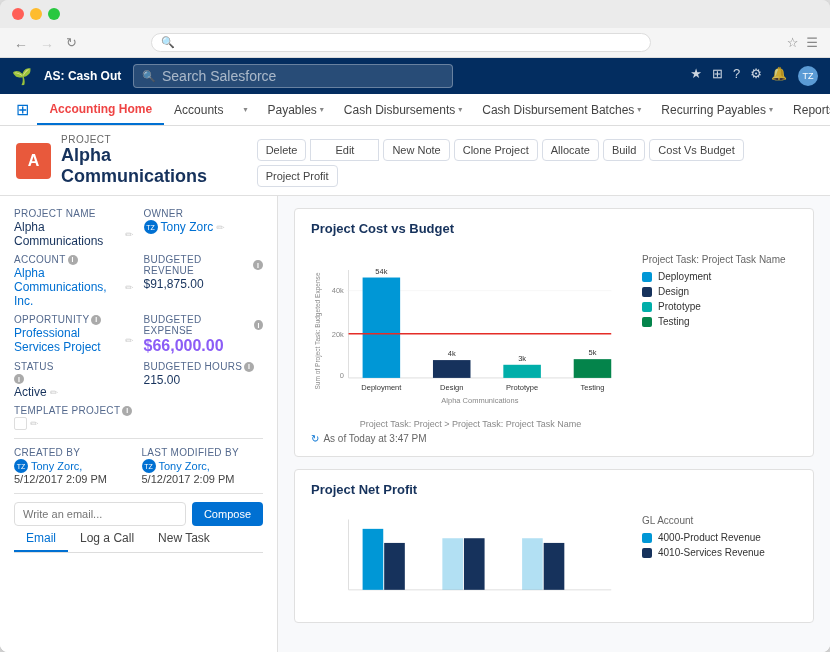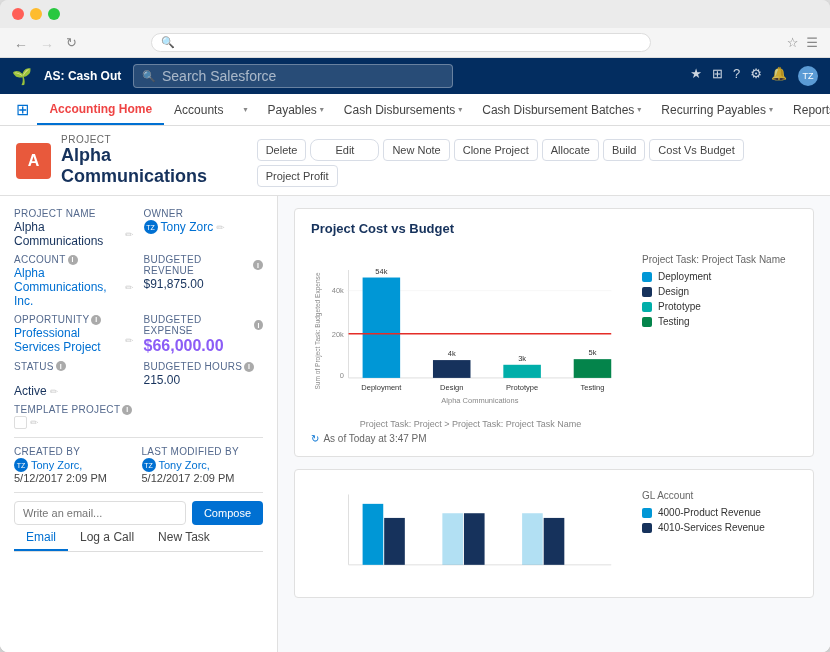--- a/index.html
+++ b/index.html
@@ -86,21 +86,21 @@
     <div style="background:white;padding:8px 16px 0;border-bottom:1px solid #e0e0e0;display:flex;align-items:flex-end;justify-content:space-between;">
       <div style="display:flex;align-items:center;gap:10px;padding-bottom:8px;">
         <div style="width:36px;height:36px;background:#e8593c;border-radius:4px;display:flex;align-items:center;justify-content:center;color:white;font-size:16px;font-weight:bold;">A</div>
         <div>
           <div style="font-size:10px;color:#666;text-transform:uppercase;letter-spacing:0.5px;">PROJECT</div>
           <div style="font-size:18px;font-weight:600;color:#16325c;">Alpha Communications</div>
         </div>
       </div>
       <div style="display:flex;gap:4px;padding-bottom:8px;flex-wrap:wrap;">
         <button style="padding:4px 8px;font-size:11px;border:1px solid #d8dde6;border-radius:4px;background:white;cursor:pointer;color:#444;">Delete</button>
-        <button style="padding:4px 24px;font-size:11px;border:1px solid #d8dde6;border-radius:8px;background:white;cursor:pointer;color:#444;">Edit</button>
+        <button style="padding:4px 24px;font-size:11px;border:1px solid #d8dde6;border-radius:0;background:white;cursor:pointer;color:#444;">Edit</button>
         <button style="padding:4px 8px;font-size:11px;border:1px solid #d8dde6;border-radius:4px;background:white;cursor:pointer;color:#444;">New Note</button>
         <button style="padding:4px 8px;font-size:11px;border:1px solid #d8dde6;border-radius:4px;background:white;cursor:pointer;color:#444;">Clone Project</button>
         <button style="padding:4px 8px;font-size:11px;border:1px solid #d8dde6;border-radius:4px;background:white;cursor:pointer;color:#444;">Allocate</button>
         <button style="padding:4px 8px;font-size:11px;border:1px solid #d8dde6;border-radius:4px;background:white;cursor:pointer;color:#444;">Build</button>
         <button style="padding:4px 8px;font-size:11px;border:1px solid #d8dde6;border-radius:4px;background:white;cursor:pointer;color:#444;">Cost Vs Budget</button>
         <button style="padding:4px 8px;font-size:11px;border:1px solid #d8dde6;border-radius:4px;background:white;cursor:pointer;color:#444;">Project Profit</button>
       </div>
     </div>
 
     <div style="display:flex;height:calc(652px - 28px - 30px - 36px - 32px - 52px);overflow:hidden;">
@@ -156,21 +156,21 @@
           </div>
           <div>
             <div style="font-size:10px;color:#54698d;text-transform:uppercase;letter-spacing:0.3px;margin-bottom:1px;display:flex;align-items:center;gap:16px;">
               <span>Budgeted Expense</span>
               <span style="background:#aaa;border-radius:50%;width:10px;height:10px;display:inline-flex;align-items:center;justify-content:center;color:white;font-size:7px;font-weight:bold;">i</span>
             </div>
             <div style="font-size:16px;color:#8b5cf6;font-weight:bold;">$66,000.00</div>
           </div>
 
           <div>
-            <div style="font-size:10px;color:#54698d;text-transform:uppercase;letter-spacing:0.3px;margin-bottom:12px;display:flex;gap:2px;">
+            <div style="font-size:10px;color:#54698d;text-transform:uppercase;letter-spacing:0.3px;margin-bottom:1px;display:flex;gap:2px;flex-direction:column;">
               <span>Status</span>
               <span style="background:#aaa;border-radius:50%;width:10px;height:10px;display:inline-flex;align-items:center;justify-content:center;color:white;font-size:7px;font-weight:bold;">i</span>
             </div>
             <div style="font-size:12px;color:#16325c;display:flex;align-items:center;gap:3px;">
               <span>Active</span>
               <span style="color:#ccc;font-size:10px;cursor:pointer;">✏</span>
             </div>
           </div>
           <div>
             <div style="font-size:10px;color:#54698d;text-transform:uppercase;letter-spacing:0.3px;margin-bottom:1px;display:flex;align-items:center;gap:2px;">
@@ -289,20 +289,21 @@
               </div>
               <div style="display:flex;align-items:center;gap:6px;margin-bottom:4px;">
                 <span style="width:10px;height:10px;border-radius:2px;background:#04844b;display:inline-block;"></span>
                 <span style="font-size:10px;color:#333;">Testing</span>
               </div>
             </div>
           </div>
         </div>
 
         <div style="background:white;border:1px solid #e0e0e0;border-radius:4px;padding:12px 16px;margin-bottom:12px;">
+          <div style="font-size:13px;font-weight:600;color:#16325c;margin-bottom:10px;">Project Net Profit</div>
           <div style="display:flex;gap:12px;align-items:flex-start;">
             <div style="flex:1;position:relative;">
               <svg viewBox="0 0 340 100" style="width:100%;height:100px;">
                 <line x1="40" y1="10" x2="40" y2="85" stroke="#ddd" stroke-width="1"></line>
                 <line x1="40" y1="85" x2="320" y2="85" stroke="#ddd" stroke-width="1"></line>
 
                 <rect x="55" y="20" width="22" height="65" fill="#0097d6"></rect>
                 <rect x="78" y="35" width="22" height="50" fill="#16325c"></rect>
 
                 <rect x="140" y="30" width="22" height="55" fill="#0097d6" opacity="0.3"></rect>

